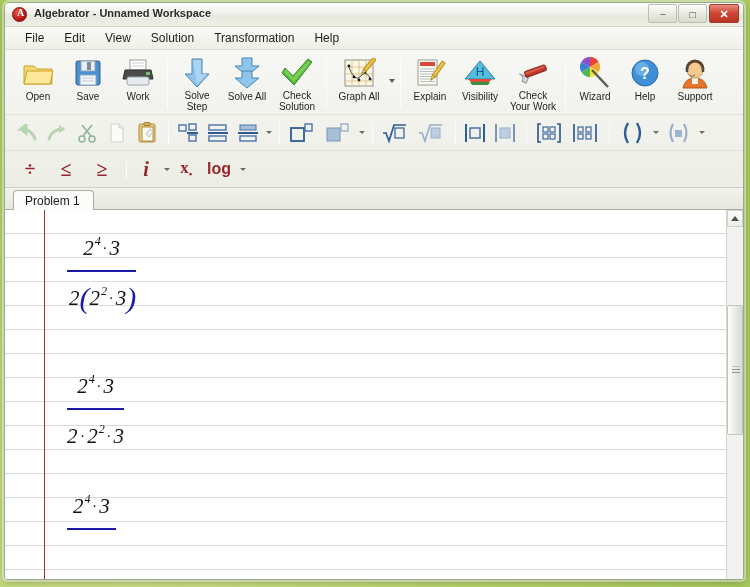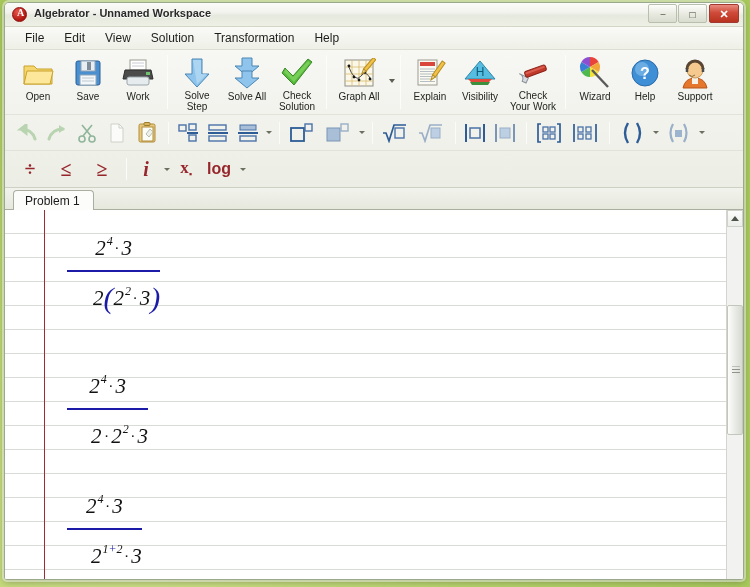--- a/index.html
+++ b/index.html
@@ -209,21 +209,21 @@
     position: absolute;
     font-family: "Liberation Serif", serif;
     color: #111;
     white-space: nowrap;
   }
   .frac { display: inline-block; vertical-align: middle; text-align: center; }
   .frac .num {
     display: block; padding: 0 6px 1px 6px;
     border-bottom: 2px solid #1b1ba8;
   }
-  .frac .den { display: block; padding-top: 2px; margin-left: 24px; }
+  .frac .den { display: block; padding-top: 2px; }
   .num, .den { font-size: 21px; line-height: 38px; font-style: italic; }
   .sup {
     font-size: 12px; vertical-align: super;
     position: relative; top: -2px; left: 1px;
   }
   .dot { font-size: 15px; padding: 0 3px; position: relative; top: -2px; }
   .paren-b { color: #1b1ba8; font-size: 30px; font-weight: normal;
              position: relative; top: 3px; }
   .plus-b { color: #1b1ba8; }
 
@@ -714,23 +714,20 @@
             <span>2</span><span class="dot">·</span><span>2</span><span class="sup">2</span><span class="dot">·</span><span>3</span>
           </span>
         </span>
       </div>
 
       <div class="expr" style="left:62px; top:272px;">
         <span class="frac">
           <span class="num">
             <span>2</span><span class="sup">4</span><span class="dot">·</span><span>3</span>
           </span>
-          <span class="den">
-            <span>2</span><span class="sup"><span>1</span><span class="plus-b">+</span><span>2</span></span><span class="dot">·</span><span>3</span>
-          </span>
         </span>
       </div>
     </div>
 
     <div id="vscroll">
       <div class="sb-arrow" id="sb-up"></div>
       <div id="sb-thumb">
           <div class="grip"></div>
         </div>
 

